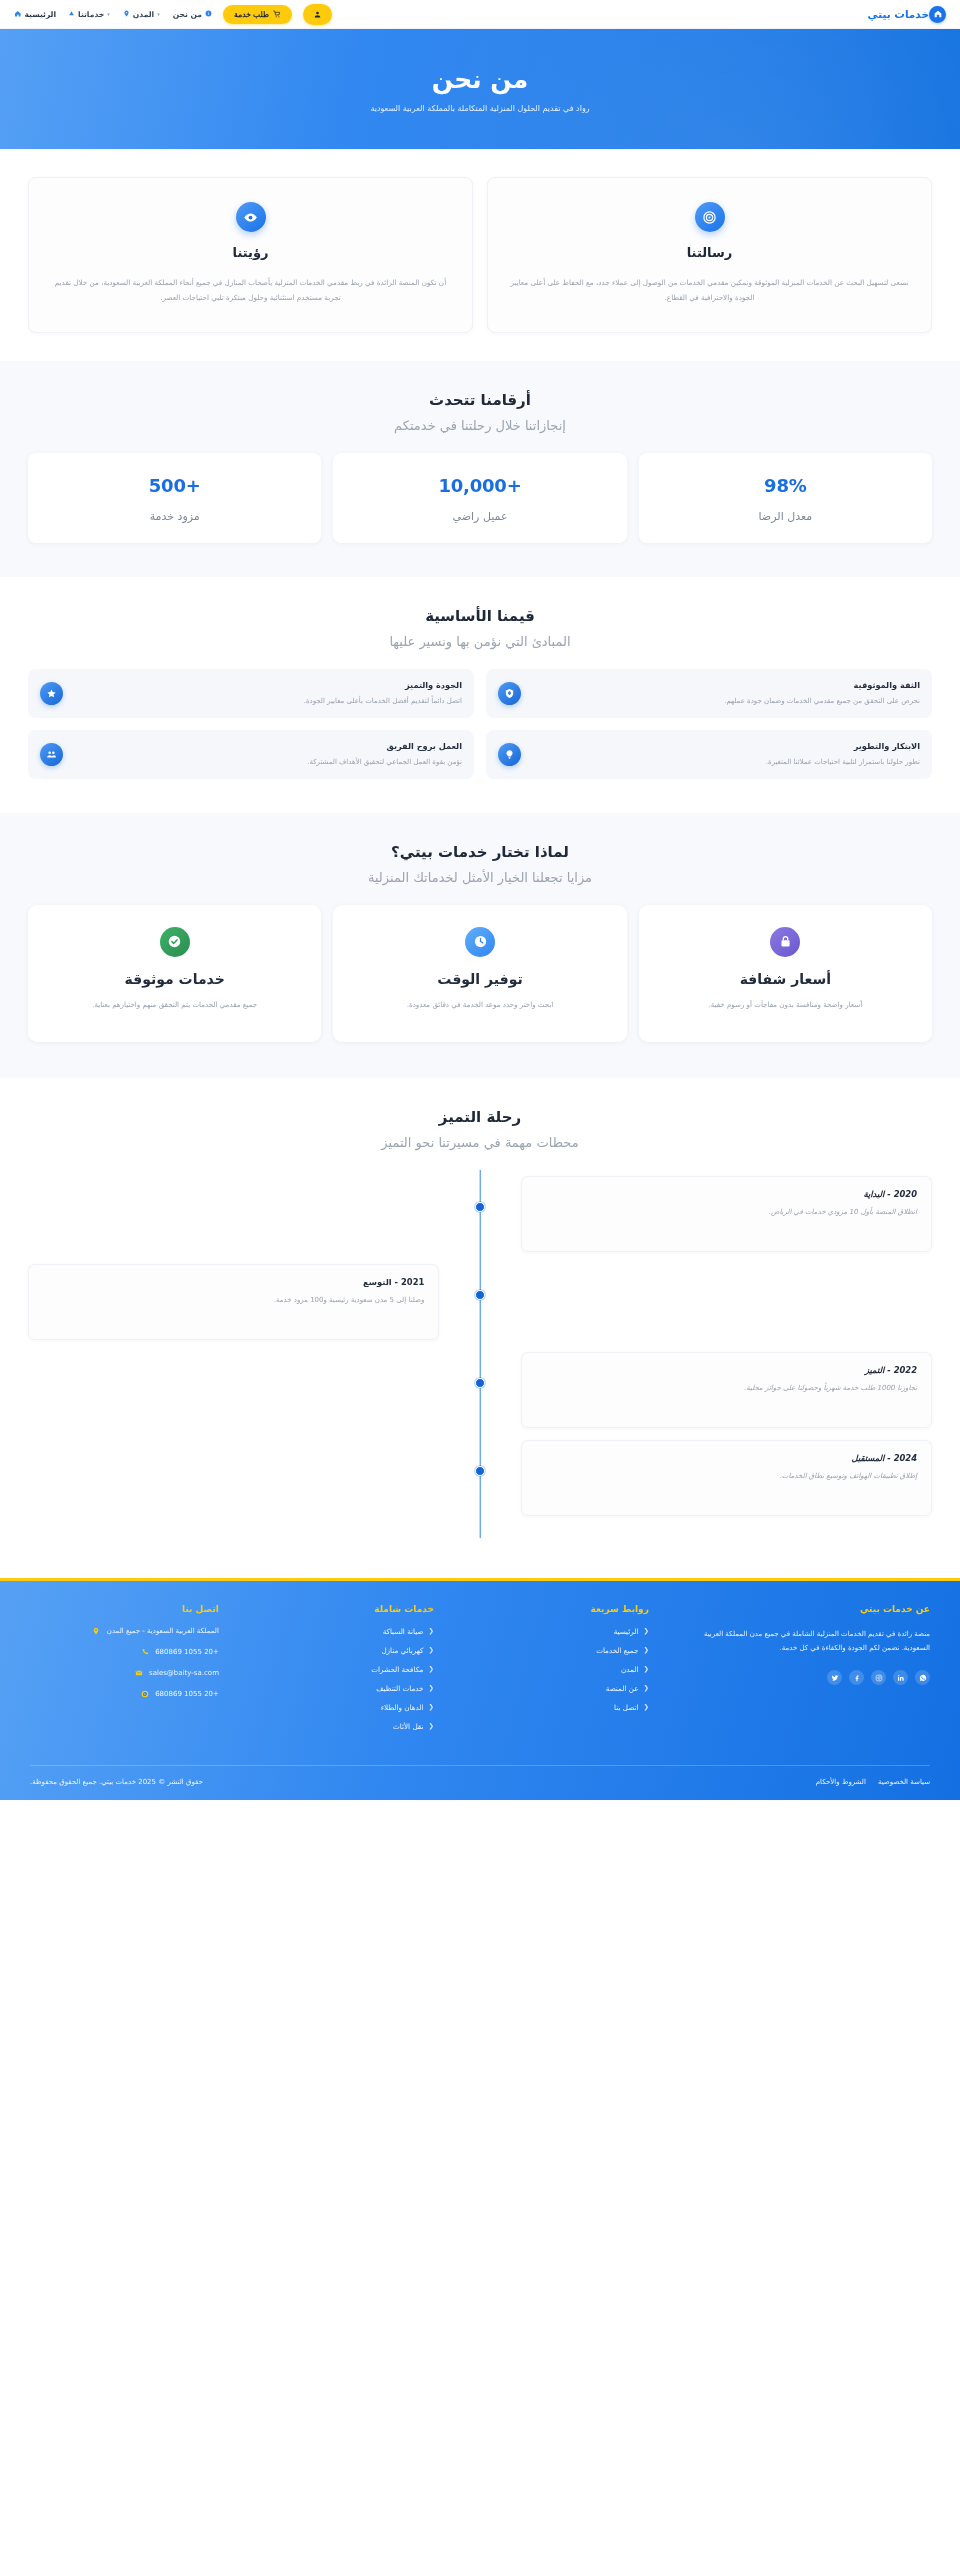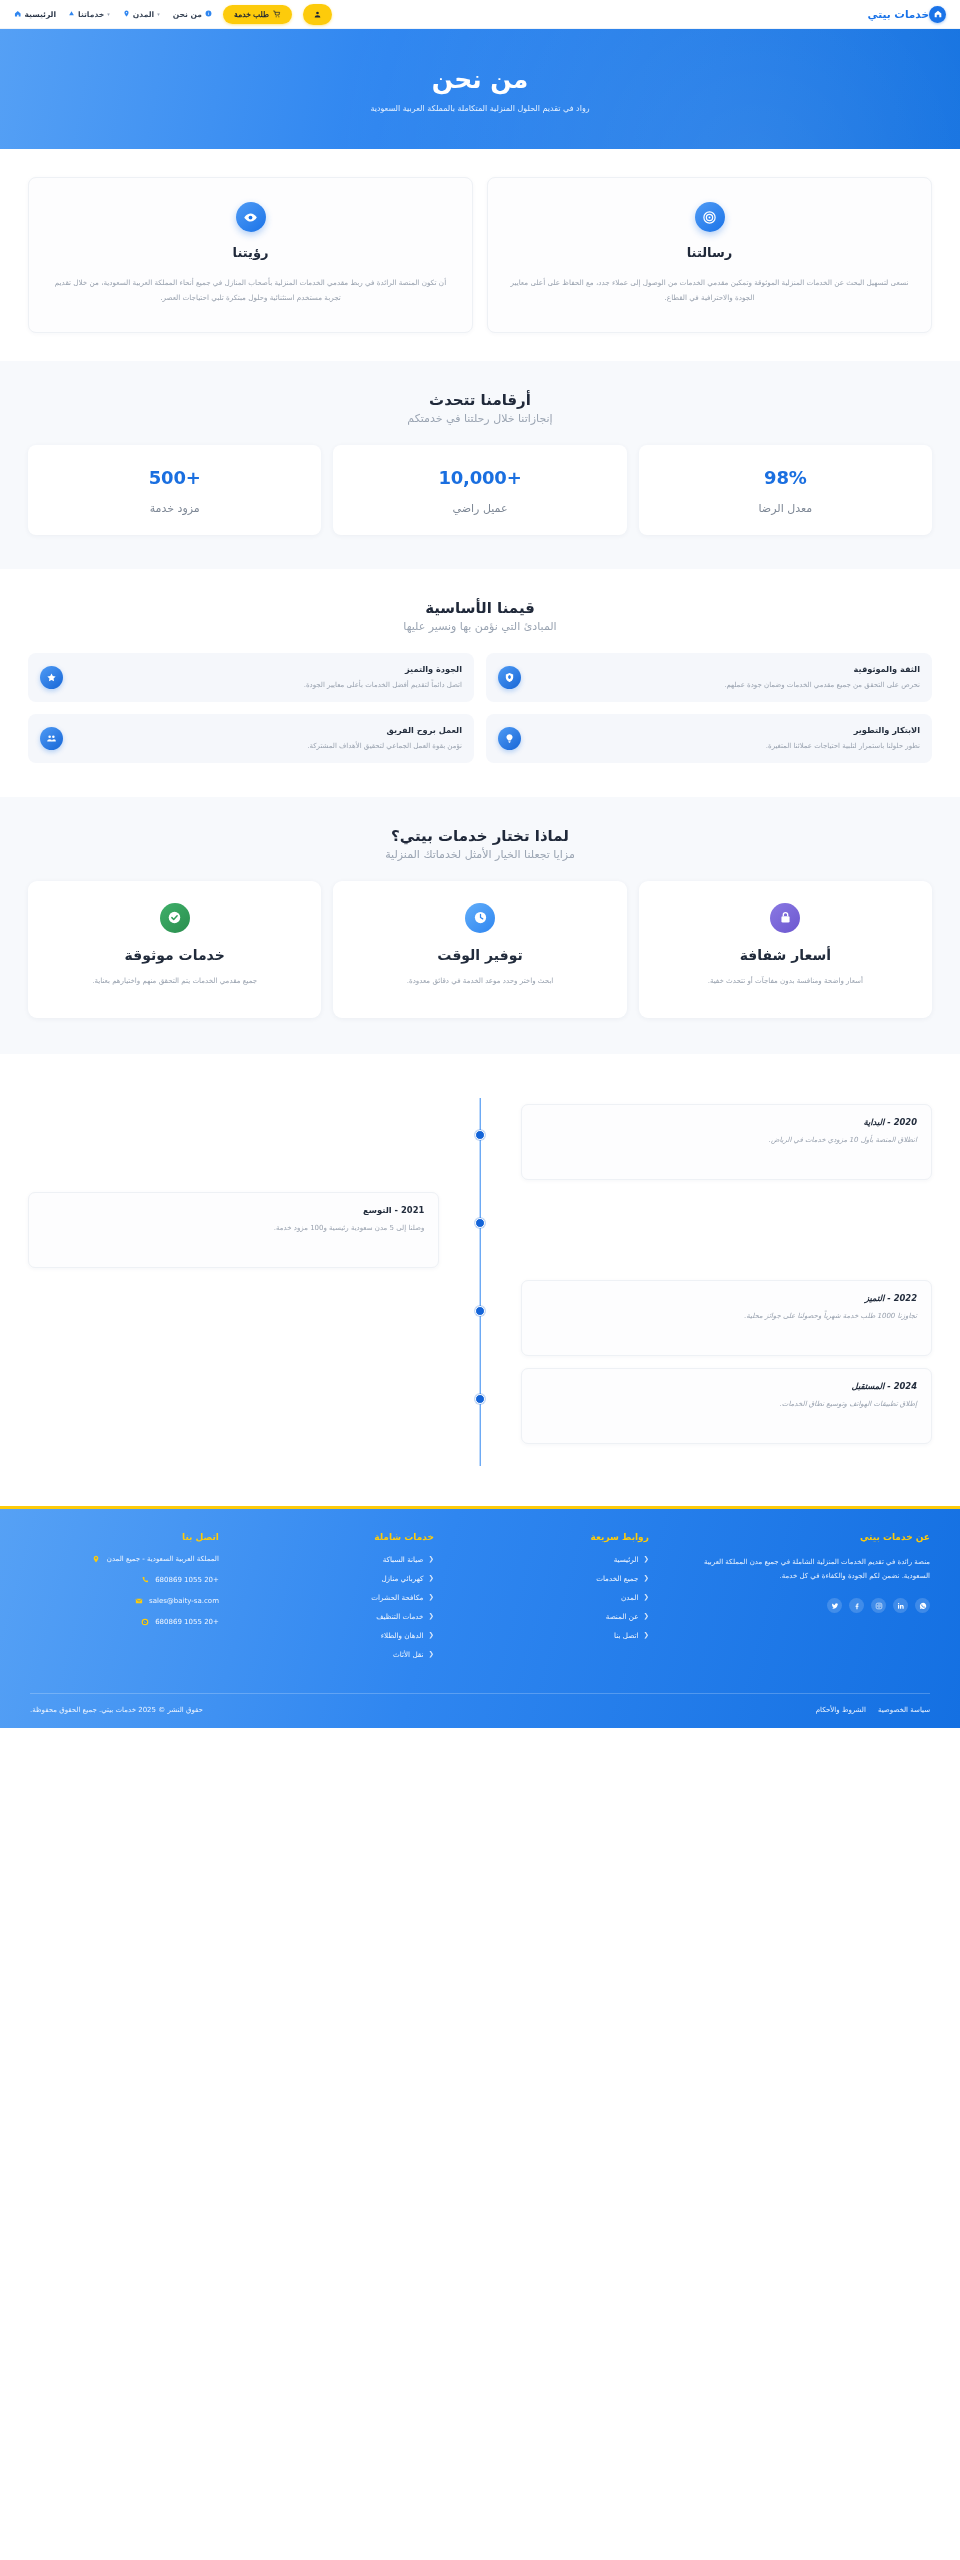--- a/index.html
+++ b/index.html
@@ -57,21 +57,21 @@
     color:#fff; position:relative; overflow:hidden;
   }
   .hero:after{
     content:""; position:absolute; inset:0;
     background:radial-gradient(circle at 78% 120%, rgba(255,255,255,.10), transparent 55%);
   }
   .hero h1 { font-size:25px; font-weight:800; letter-spacing:.3px; position:relative; z-index:2; }
   .hero p { font-size:8px; margin-top:10px; color:#e4f0ff; position:relative; z-index:2; }
   .sec-head { text-align:center; margin-bottom:20px; }
   .sec-head h2 { font-size:15px; font-weight:800; color:#20293a; letter-spacing:.2px; }
-  .sec-head p { font-size:11px; color:#9aa4b2; margin-top:3px; }
+  .sec-head p { font-size:13px; color:#9aa4b2; margin-top:9px; }
 
   
   .mv-wrap { display:flex; gap:14px; padding:28px; }
   .mv-card {
     flex:1; background:#fdfdfe; border:1px solid #eef1f5; border-radius:8px;
     padding:24px 18px 26px; text-align:center;
     box-shadow:0 1px 4px rgba(30,50,90,.04);
   }
   .mv-icon {
     width:30px; height:30px; border-radius:50%; margin:0 auto 13px;
@@ -378,21 +378,21 @@
     </div>
     <div class="why-grid">
       <div class="why-card">
         <div class="why-ico" style="background:linear-gradient(140deg,#8a79e3,#6c57cf)">
           <svg viewBox="0 0 24 24">
               <rect x="5.5" y="10" width="13" height="10" rx="2" fill="#fff"></rect>
               <path d="M8.5 10V7.6a3.5 3.5 0 0 1 7 0V10" stroke="#fff" stroke-width="2.1" fill="none"></path>
             </svg>
         </div>
         <h4>أسعار شفافة</h4>
-        <p>أسعار واضحة ومنافسة بدون مفاجآت أو تتحدث خفية.</p>
+        <p>أسعار واضحة ومنافسة بدون مفاجآت أو رسوم خفية.</p>
       </div>
       <div class="why-card">
         <div class="why-ico" style="background:linear-gradient(140deg,#62aefa,#2f86f0)">
           <svg viewBox="0 0 24 24">
               <circle cx="12" cy="12" r="9" fill="#fff"></circle>
               <path d="M12 6.8V12l3.6 2.2" stroke="#2f86f0" stroke-width="2" stroke-linecap="round" fill="none"></path>
             </svg>
         </div>
         <h4>توفير الوقت</h4>
         <p>ابحث واختر وحدد موعد الخدمة في دقائق معدودة.</p>
@@ -404,20 +404,24 @@
               <path d="m7.8 12.2 2.9 2.9 5.5-5.9" stroke="#2f9e57" stroke-width="2.3" fill="none" stroke-linecap="round" stroke-linejoin="round"></path>
             </svg>
         </div>
         <h4>خدمات موثوقة</h4>
         <p>جميع مقدمي الخدمات يتم التحقق منهم واختيارهم بعناية.</p>
       </div>
     </div>
   </div>
 
   <div class="timeline-section">
+    <div class="sec-head">
+      <h2>رحلة التميز</h2>
+      <p>محطات مهمة في مسيرتنا نحو التميز</p>
+    </div>
     <div class="timeline">
       <div class="tl-line"></div>
 
       <div class="tl-row right">
         <div class="tl-dot"></div>
         <div class="tl-card">
           <h5>2020 - البداية</h5>
           <p>انطلاق المنصة بأول 10 مزودي خدمات في الرياض.</p>
         </div>
       </div>

